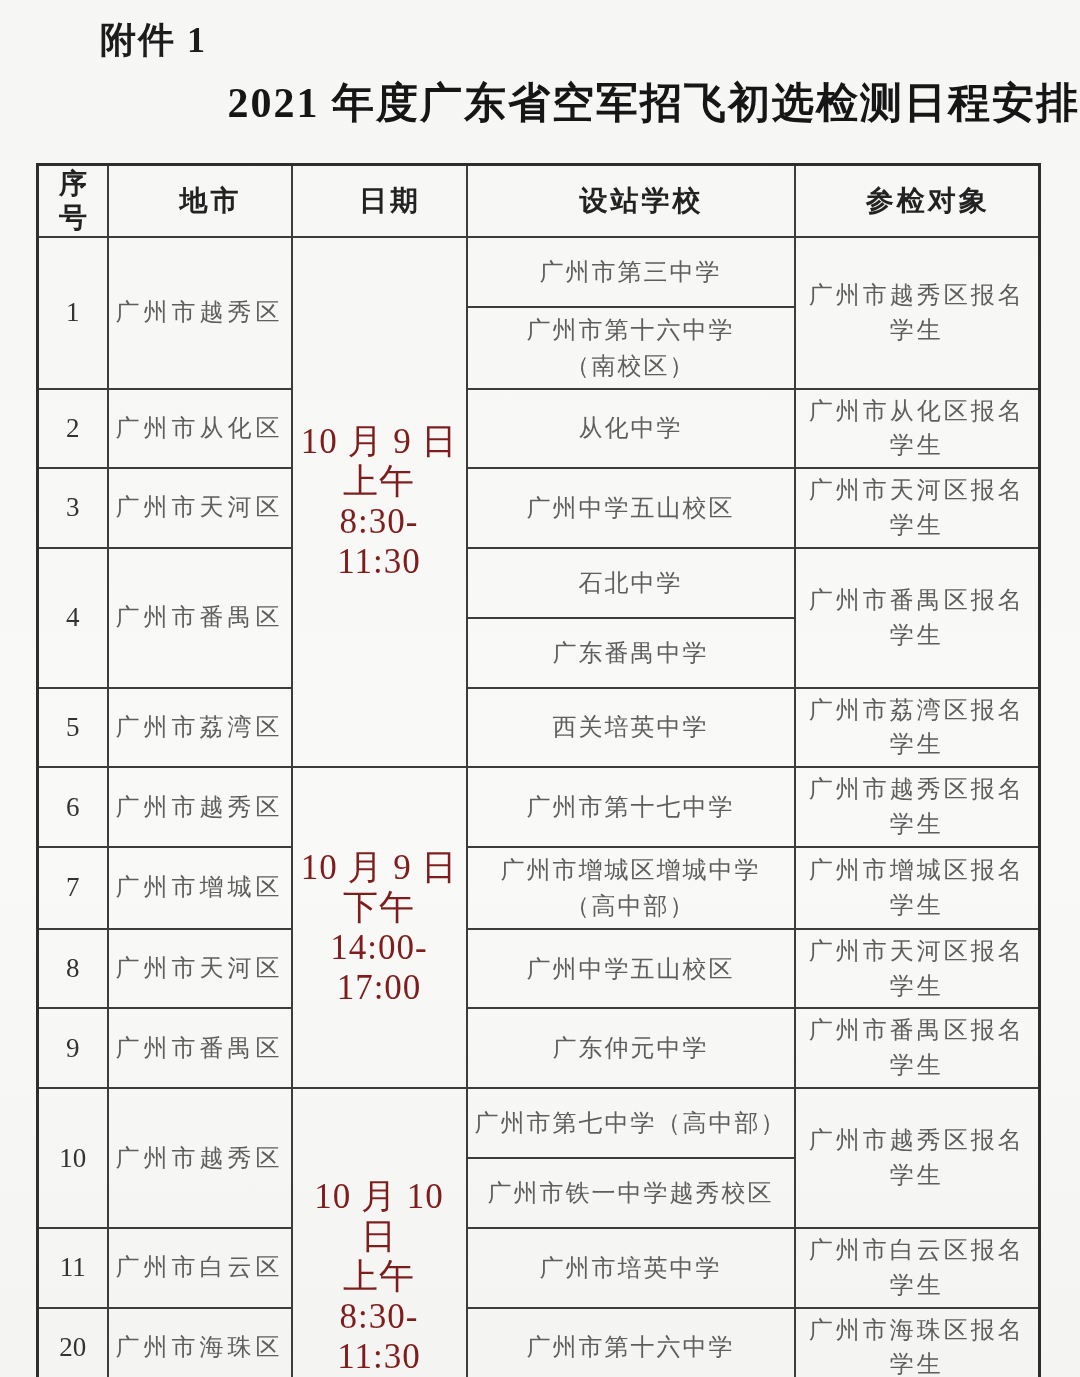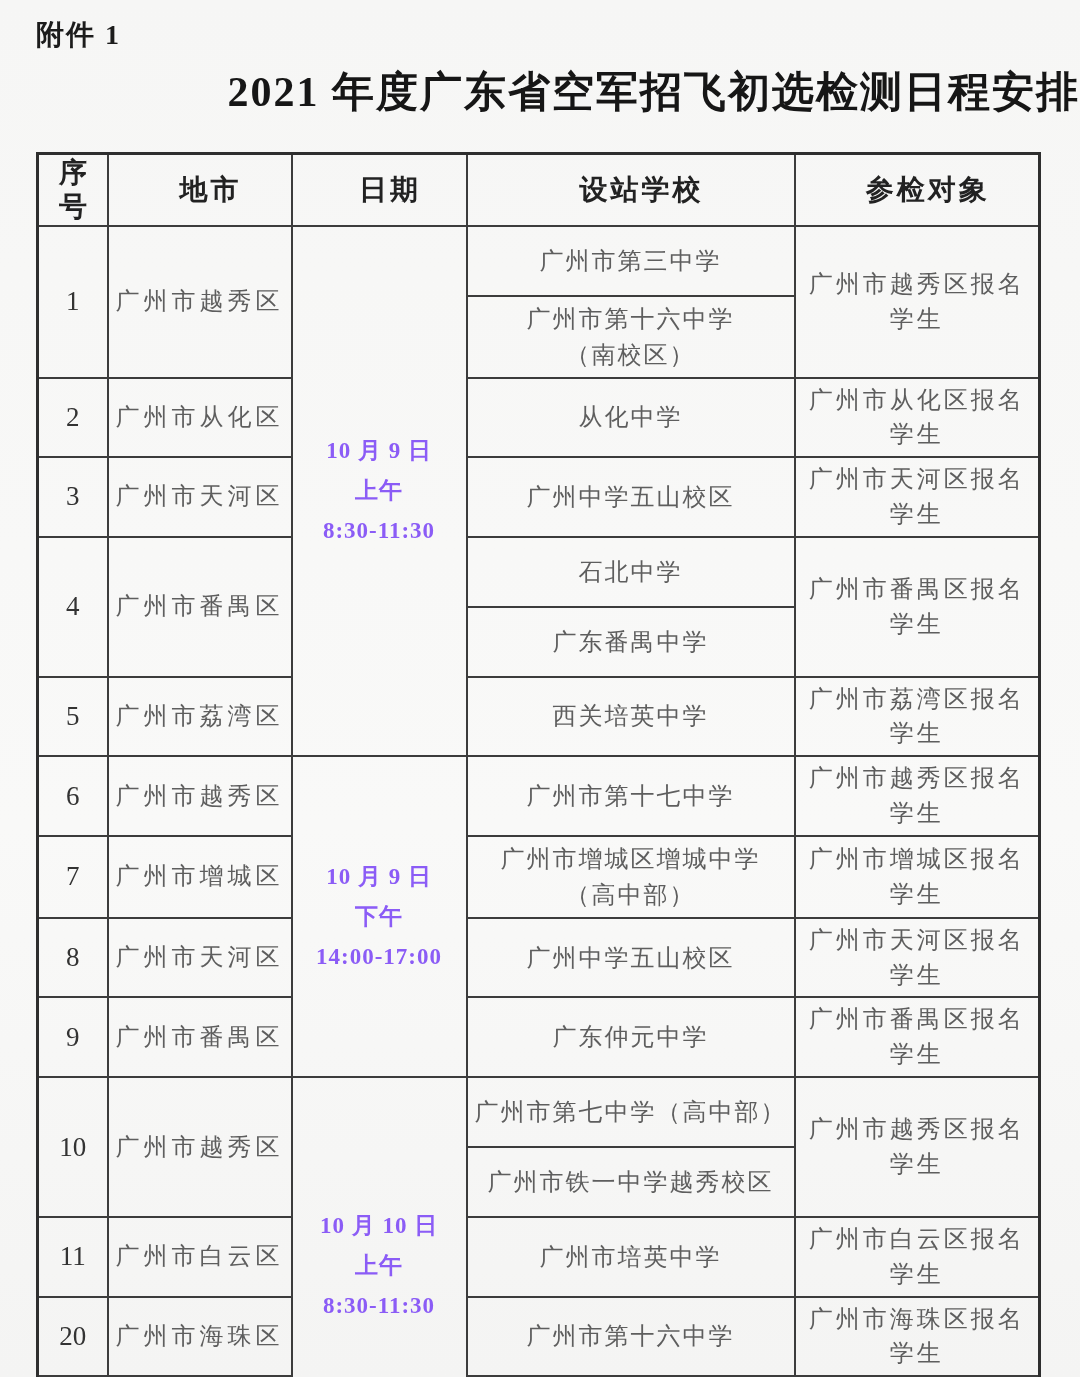--- a/index.html
+++ b/index.html
@@ -8,22 +8,22 @@
     width: 1080px;
     height: 1377px;
     background: linear-gradient(180deg, #f6f6f5 0%, #f9f9f8 60%, #f4f4f3 100%);
     font-family: "Liberation Serif", serif;
     color: #2a2a2a;
     overflow: hidden;
   }
   .page { position: relative; width: 1080px; height: 1377px; }
 
   .attachment-label {
-    margin: 16px 0 0 36px;
-    font-size: 28px;
+    margin: 16px 0 0 100px;
+    font-size: 36px;
     font-weight: bold;
     color: #1c1c1c;
     letter-spacing: 2px;
   }
   .doc-title {
     margin-top: 10px;
     text-align: right;
     font-size: 42px;
     font-weight: bold;
     color: #161616;
@@ -69,24 +69,23 @@
   td.district, td.school, td.target {
     font-size: 24px;
     color: #5e5e5e;
     letter-spacing: 3px;
     line-height: 1.45;
   }
   td.district { letter-spacing: 4px; margin-top: 41px; }
   td.school { letter-spacing: 2px; padding: 4px 2px; }
   td.target { padding: 4px 12px; }
   td.date {
-    font-size: 23px;
-    color: #8b5cf6;
+    font-size: 35px;
+    color: #7f1d1d;
     letter-spacing: 1px;
-    font-weight: bold;
   }
   td.date .date-line { line-height: 40px; }
   .school-line { line-height: 1.5; }
 </style>
 </head>
 <body>
 
 <div class="page">
 
   <div class="attachment-label">附件 1</div>

